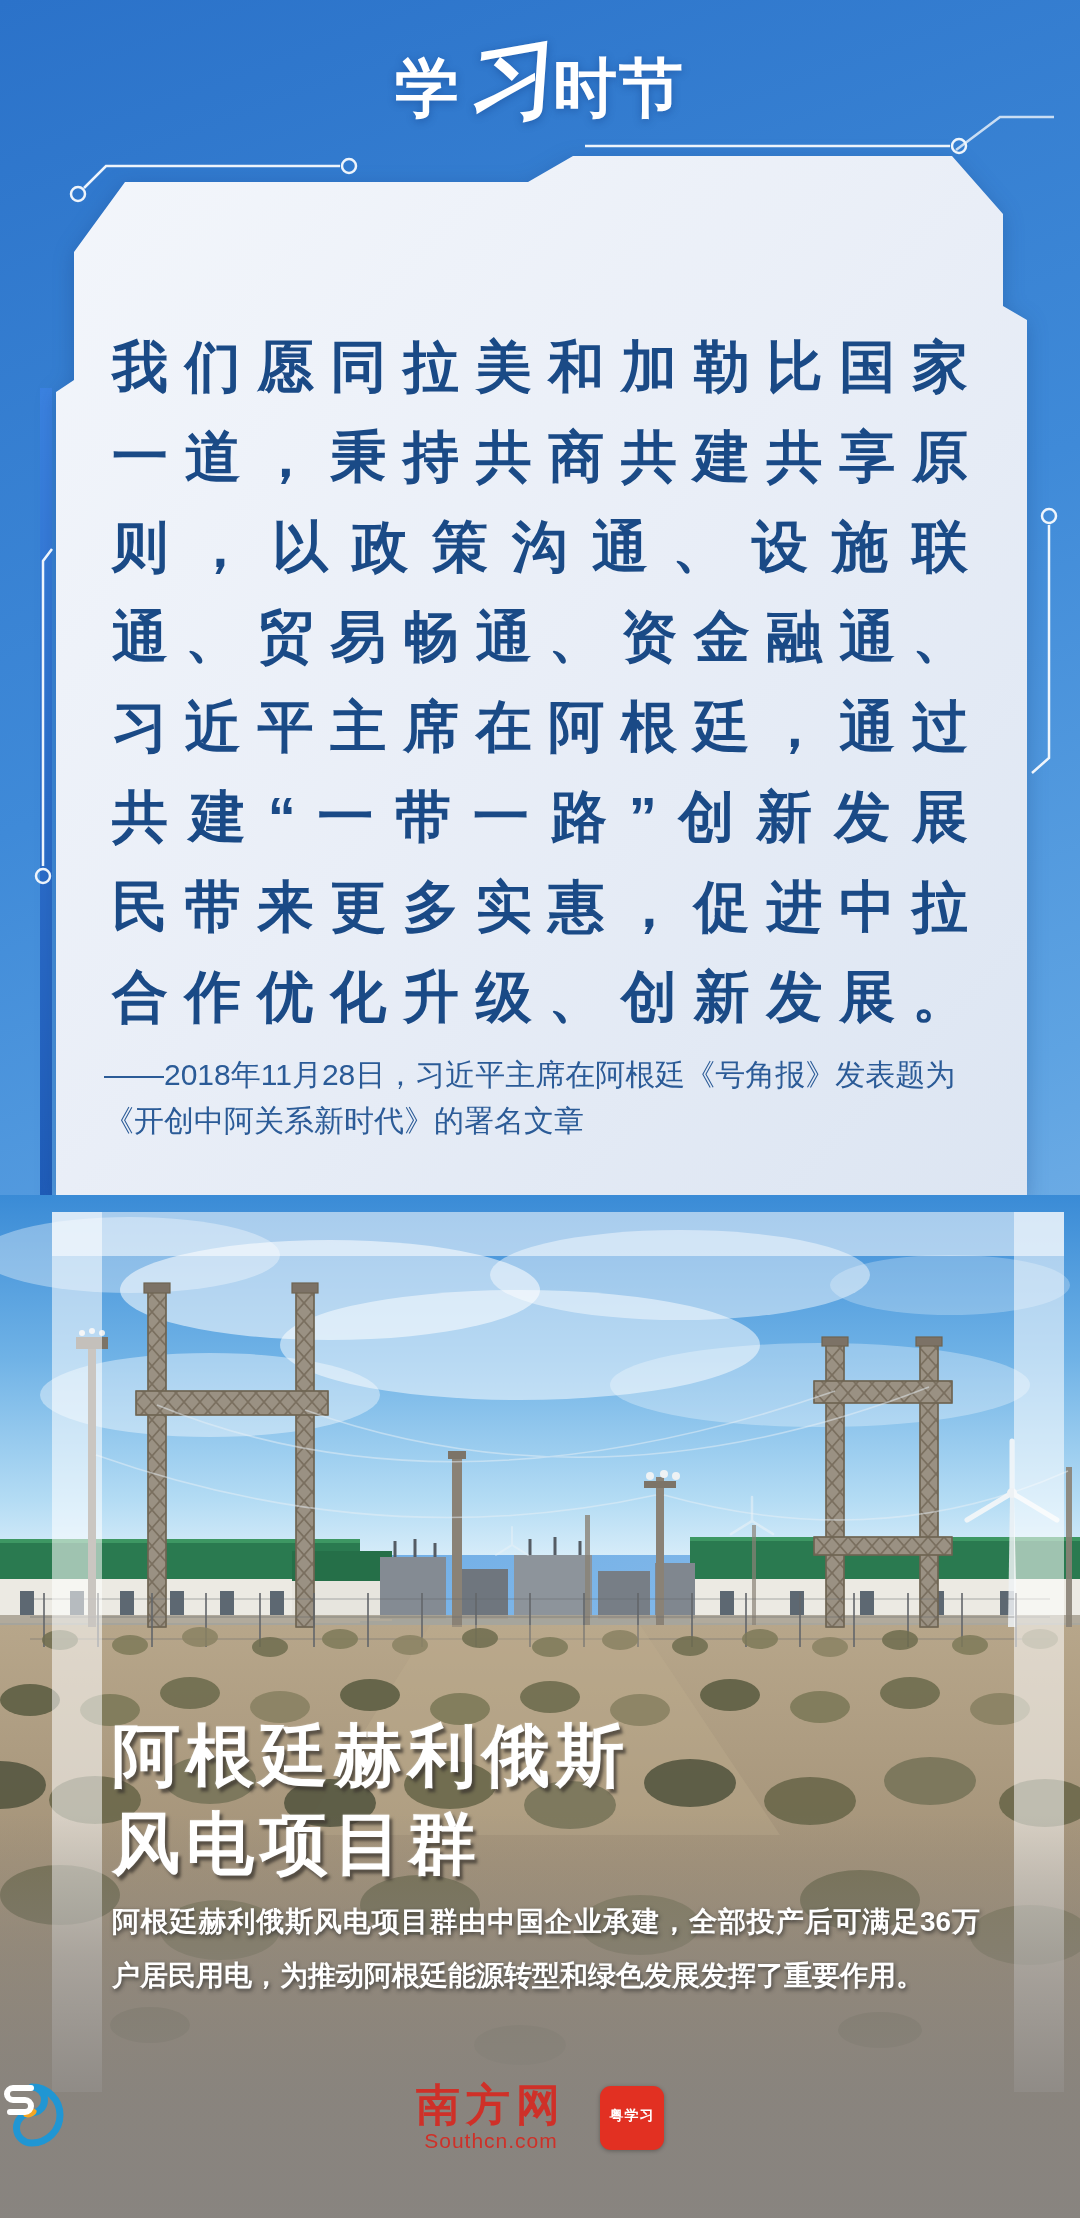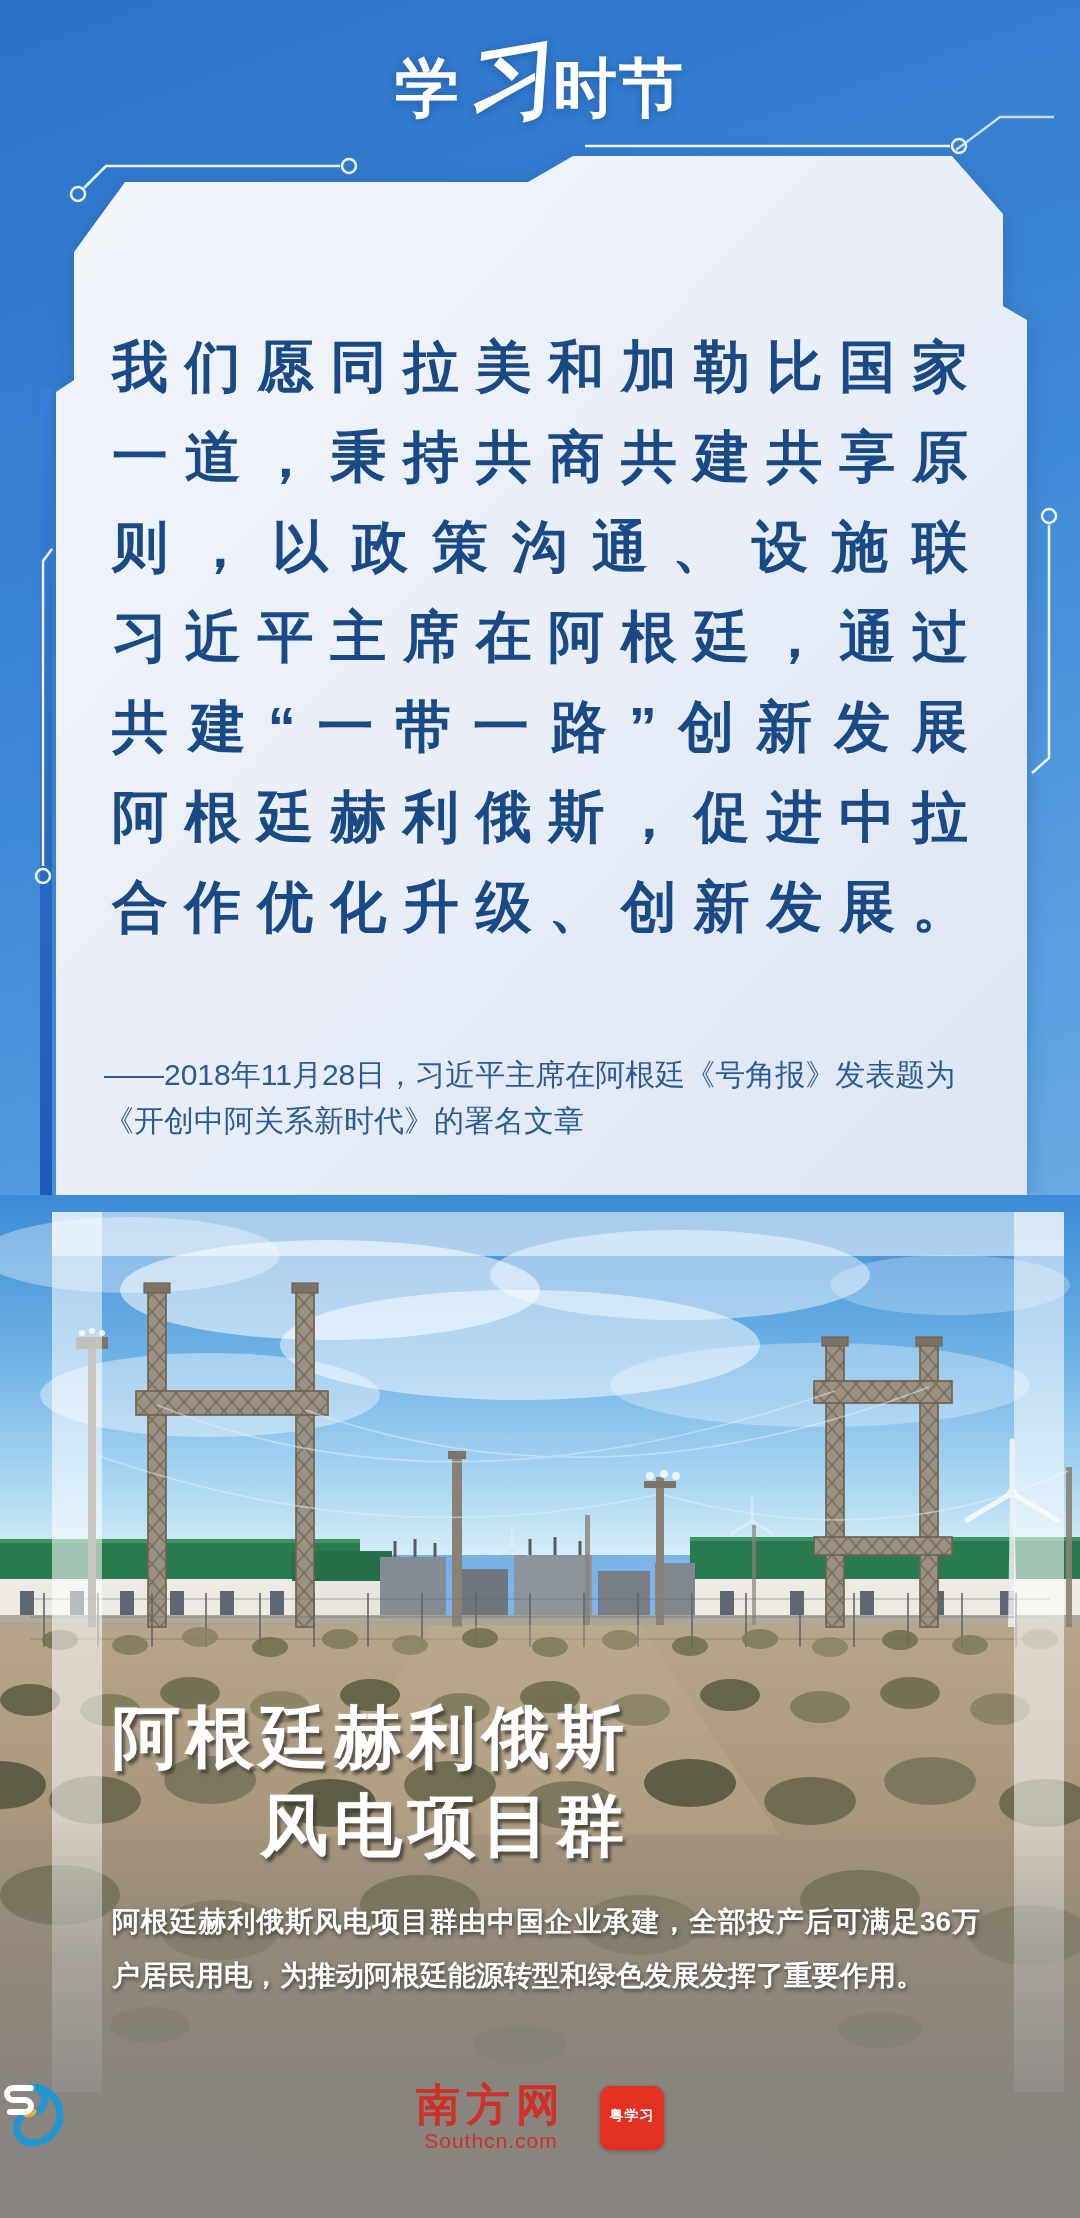--- a/index.html
+++ b/index.html
@@ -24,22 +24,22 @@
   .attr{position:absolute;top:1052px;left:104px;width:916px;color:#2b5b97;font-size:30px;line-height:46px;font-weight:500;}
   
   .photo{position:absolute;top:1195px;left:0;width:1080px;height:1023px;}
   .photo svg{position:absolute;top:0;left:0;}
   .band{position:absolute;background:rgba(255,255,255,.55);}
   .band-top{left:52px;top:17px;width:1012px;height:44px;}
   .band-left{left:52px;top:17px;width:50px;height:880px;}
   .band-right{left:1014px;top:17px;width:50px;height:880px;}
   .photo-fade{position:absolute;left:0;top:620px;width:1080px;height:403px;
     background:linear-gradient(rgba(134,130,126,0) 0%, rgba(134,130,126,.55) 35%, rgba(135,131,127,.88) 68%, rgba(136,132,128,.97) 100%);}
-  .ph-title{position:absolute;left:112px;top:498px;color:#fff;font-size:68px;font-weight:800;letter-spacing:6px;line-height:88px;
-    text-shadow:3px 4px 3px rgba(60,55,48,.75), 0 0 2px rgba(255,255,255,.35);text-align:right;}
+  .ph-title{position:absolute;left:112px;top:516px;color:#fff;font-size:68px;font-weight:800;letter-spacing:6px;line-height:88px;
+    text-shadow:3px 4px 3px rgba(60,55,48,.75), 0 0 2px rgba(255,255,255,.35);}
   .ph-desc{position:absolute;left:112px;top:700px;width:868px;color:#fff;font-size:28px;line-height:54px;font-weight:600;
     text-align:justify;text-shadow:1px 2px 4px rgba(40,40,40,.8);}
   
   .footer{position:absolute;left:0;top:888px;width:1080px;display:flex;justify-content:center;align-items:center;gap:34px;}
   .southcn{display:flex;align-items:center;gap:10px;}
   .southcn-txt{display:flex;flex-direction:column;align-items:center;}
   .southcn-cn{color:#cf3028;font-size:44px;font-weight:800;letter-spacing:6px;line-height:46px;font-family:"Liberation Serif","DejaVu Serif",serif;}
   .southcn-en{color:#cf3028;font-size:21px;font-weight:400;letter-spacing:1px;}
   .yxx{width:64px;height:64px;background:#e23022;border-radius:11px;display:flex;flex-direction:column;align-items:center;justify-content:center;box-shadow:0 1px 4px rgba(0,0,0,.3);}
   .yxx-label{color:#fff;font-size:14px;font-weight:700;letter-spacing:1px;margin-bottom:5px;}
@@ -81,23 +81,24 @@
       <circle cx="1049" cy="516" r="7"></circle>
       <path d="M1049 525 V758 L1032 773"></path>
       <path d="M956 150 L1000 117 H1054" opacity="0.8"></path>
     </g>
   </svg>
 
   <div class="quote">
     <div class="qline">我们愿同拉美和加勒比国家</div>
     <div class="qline">一道，秉持共商共建共享原</div>
     <div class="qline">则，以政策沟通、设施联</div>
+    <div class="qline">通、贸易畅通、资金融通、</div>
     <div class="qline">习近平主席在阿根廷，通过</div>
     <div class="qline">共建“一带一路”创新发展</div>
-    <div class="qline">阿根廷赫利俄斯，促进中拉</div>
+    <div class="qline">民带来更多实惠，促进中拉</div>
     <div class="qline">合作优化升级、创新发展。</div>
   </div>
   <div class="attr">
     <div>——2018年11月28日，习近平主席在阿根廷《号角报》发表题为</div>
     <div>《开创中阿关系新时代》的署名文章</div>
   </div>
 
   <div class="photo">
     <svg width="1080" height="1023" viewBox="0 0 1080 1023">
       <defs>

